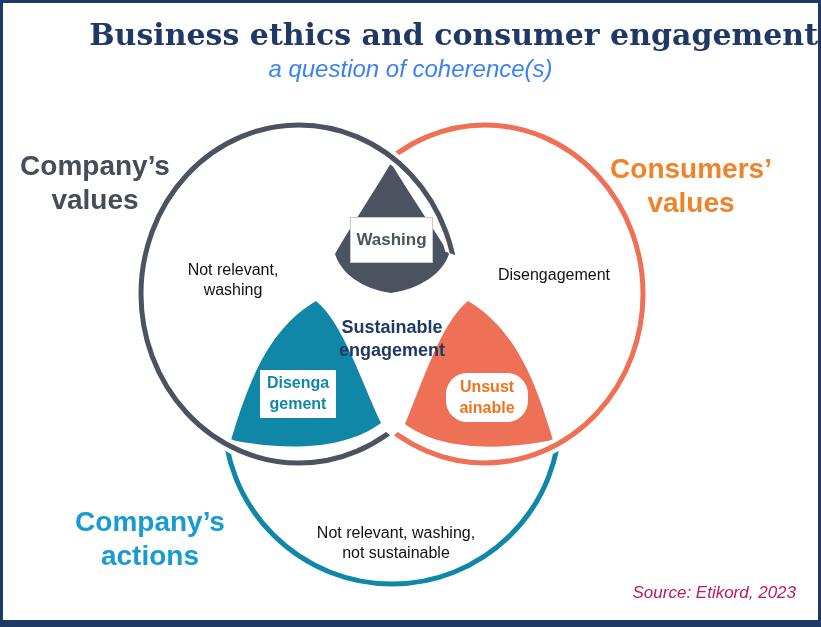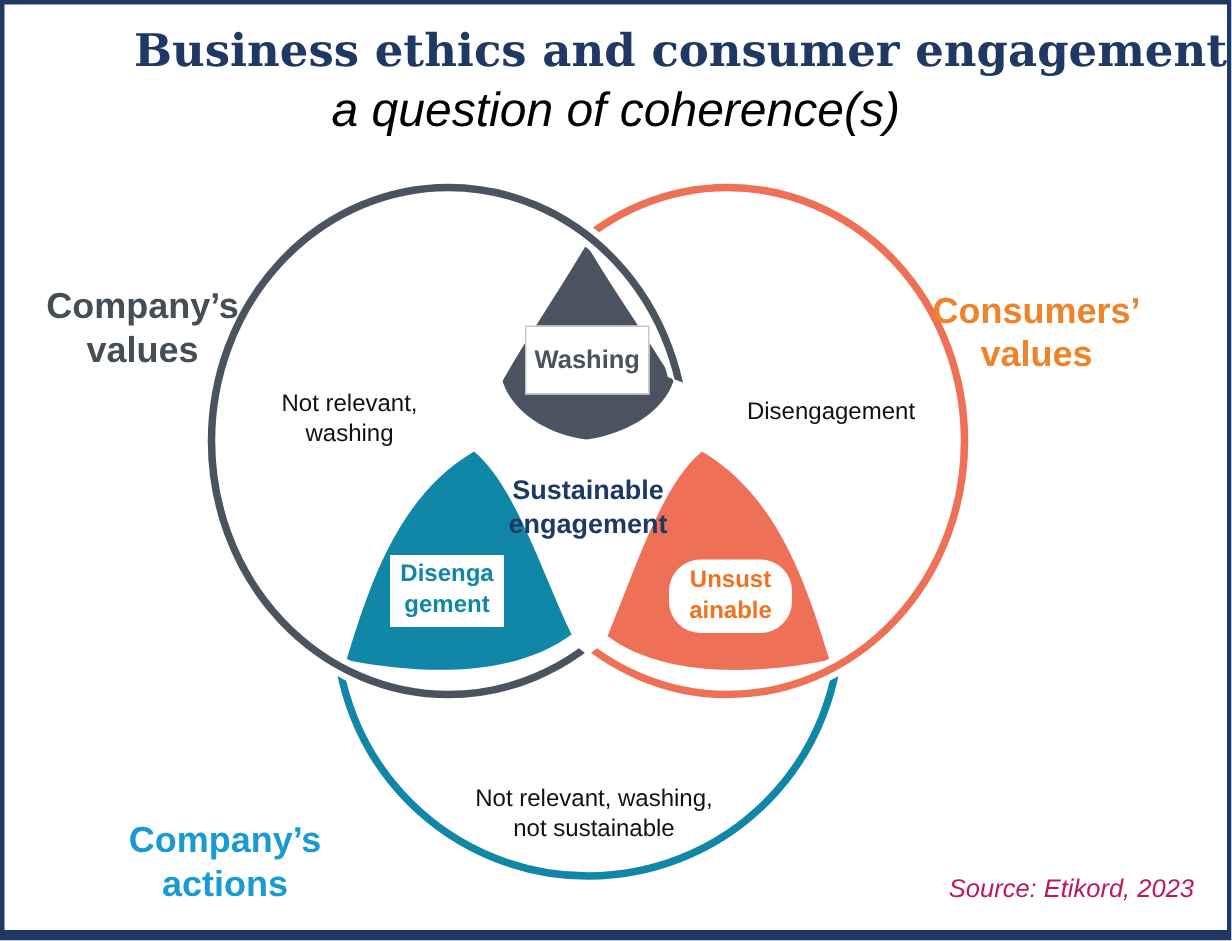--- a/index.html
+++ b/index.html
@@ -10,25 +10,25 @@
   }
   .abs{position:absolute;}
   #title{
     position:absolute;left:0;top:14px;width:100%;text-align:right;
     font-family:"DejaVu Serif",serif;font-weight:bold;font-size:30px;
     color:#1f3864;letter-spacing:0px;
   }
   #subtitle{
     position:absolute;left:0;top:52px;width:100%;text-align:center;
     font-family:"Liberation Sans",sans-serif;font-style:italic;
-    font-size:32px;color:#000000;
+    font-size:24px;color:#3b82f6;
   }
   .set-heading{
-    font-weight:bold;font-size:24px;line-height:1.2;text-align:center;
-    transform:translate(-50%,-50%);white-space:pre-line;margin-top:37px;
+    font-weight:bold;font-size:28px;line-height:1.2;text-align:center;
+    transform:translate(-50%,-50%);white-space:pre-line;
   }
   .italic-note{
     font-size:16px;line-height:1.25;color:#111111;
     text-align:center;transform:translate(-50%,-50%);white-space:pre-line;
   }
   .region-box{
     position:absolute;background:#ffffff;display:flex;align-items:center;
     justify-content:center;text-align:center;font-weight:bold;
     line-height:1.3;white-space:pre-line;
   }

